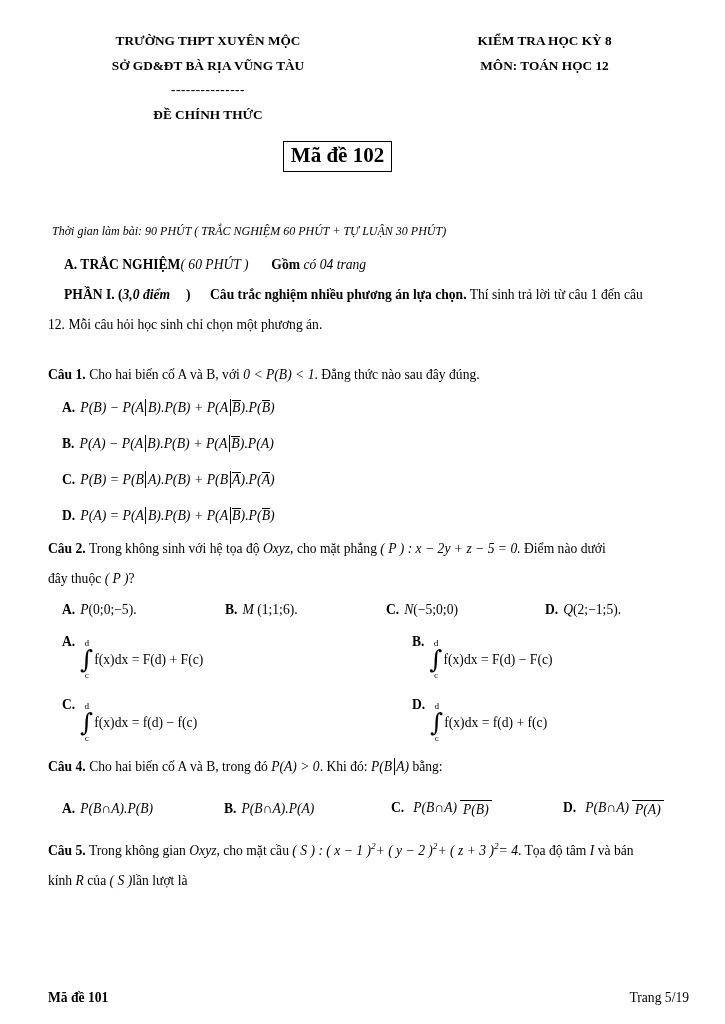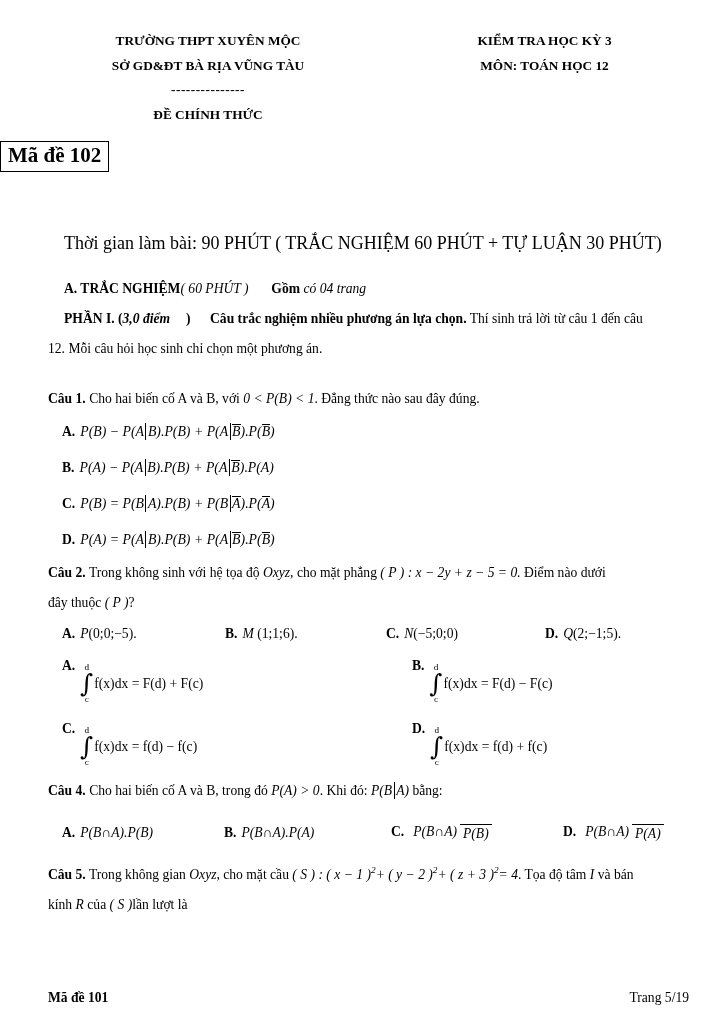--- a/index.html
+++ b/index.html
@@ -44,42 +44,43 @@
     line-height: 25px;
     white-space: nowrap;
   }
   .dashes {
     font-size: 13.3px;
     font-weight: bold;
     line-height: 24px;
     letter-spacing: 0.5px;
   }
   .macode-wrap {
-    text-align: left;
-    padding: 14px 62px 0 0;
+    text-align: center;
+    padding: 14px 62px 0 12px;
   }
   .macode {
     display: inline-block;
     border: 1.3px solid #000;
     padding: 1px 7px 3px 7px;
     font-size: 21px;
     font-weight: bold;
     line-height: 1.18;
   }
 
   
   .content {
     padding: 0 36px 0 48px;
   }
   .spacer-top { height: 40px; }
 
   .p-italic {
-    font-size: 18px;
+    font-style: italic;
+    font-size: 12px;
     line-height: 30px;
-    margin: 16px;
+    margin: 4px;
   }
   .p-line {
     font-size: 13.6px;
     line-height: 30px;
     margin: 0;
   }
   .b { font-weight: bold; margin-left: 16px; }
   .i { font-style: italic; }
   .bi { font-weight: bold; font-style: italic; }
 
@@ -243,21 +244,21 @@
 <div class="page">
 
   <div class="header">
     <div class="hdr-col-left">
       <div class="hdr-line">TRƯỜNG THPT XUYÊN MỘC</div>
       <div class="hdr-line">SỞ GD&amp;ĐT BÀ RỊA VŨNG TÀU</div>
       <div class="dashes">---------------</div>
       <div class="hdr-line">ĐỀ CHÍNH THỨC</div>
     </div>
     <div class="hdr-col-right">
-      <div class="hdr-line">KIỂM TRA HỌC KỲ 3</div>
+      <div class="hdr-line">KIỂM TRA HỌC KỲ 8</div>
       <div class="hdr-line">MÔN: TOÁN HỌC 12</div>
     </div>
   </div>
 
   <div class="macode-wrap">
     <span class="macode">Mã đề 102</span>
   </div>
 
   <div class="content">
 

